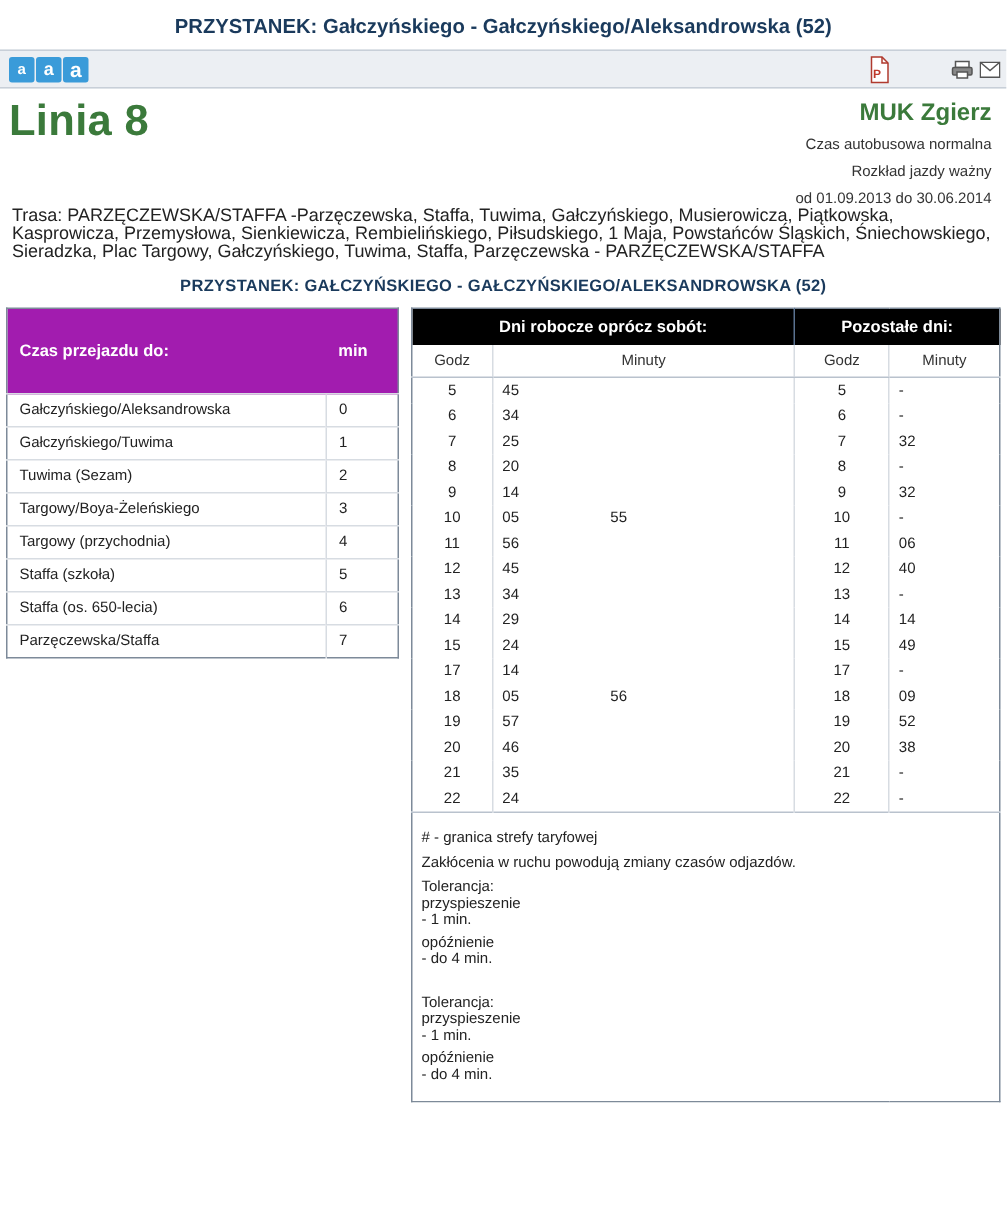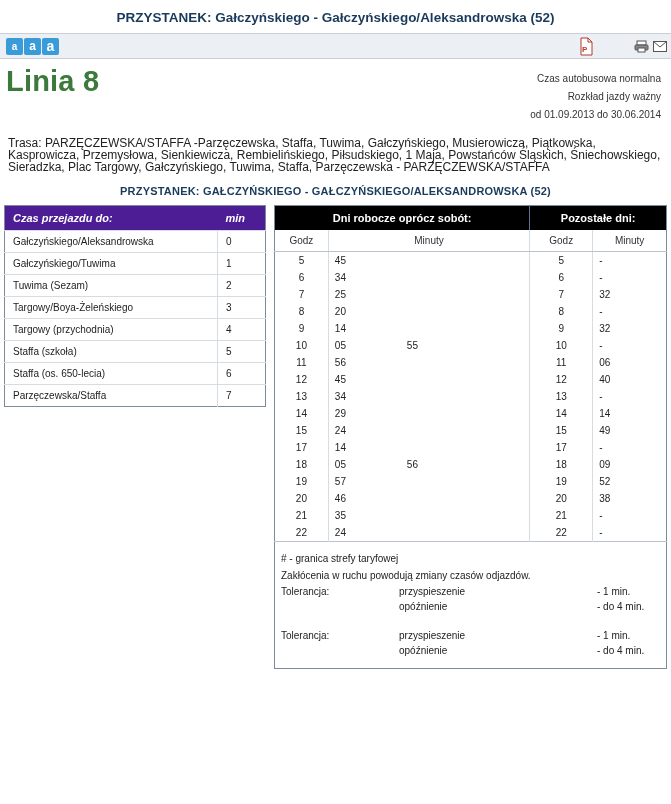--- a/index.html
+++ b/index.html
@@ -127,27 +127,26 @@
   }
 
   
   .travel {
     width: 262px;
     border: 1px solid #7d8a99;
     border-collapse: collapse;
     font-size: 10px;
   }
   .travel th {
-    background: #4c1d95;
+    background: #a21caf;
     color: #ffffff;
     font-size: 11px;
     font-weight: bold;
     text-align: left;
-    padding: 6px 8px;
-    font-style: italic;
+    padding: 22px 8px;
   }
   .travel th.min-col {
     text-align: left;
     width: 48px;
     border-left: 1px solid #4a6party;
   }
   .travel td {
     padding: 5px 8px;
     border-top: 1px solid #d7dce2;
     color: #222;
@@ -202,20 +201,21 @@
   .notes-cell {
     border-top: 1px solid #b9c2cd;
     padding: 8px 6px 10px 6px;
     font-size: 10px;
     color: #222;
   }
   .notes-cell .nrow { padding: 3px 0; }
   .notes-cell .tol {
     display: flex;
     padding: 2px 0;
+    flex-direction: column;
   }
   .notes-cell .tol .lbl { width: 118px; }
   .notes-cell .tol .mid { width: 198px; }
   .notes-cell .tol .val { }
   .spacer-row { height: 14px; }
 </style>
 </head>
 <body>
 
 <div class="page">
@@ -246,20 +246,21 @@
       <svg width="14" height="11" viewBox="0 0 14 11">
         <rect x="0.5" y="0.5" width="13" height="10" fill="#ffffff" stroke="#555" stroke-width="1"></rect>
         <path d="M0.5 0.5 L7 6 L13.5 0.5" fill="none" stroke="#555" stroke-width="1"></path>
       </svg>
     </div>
   </div>
 
   <div class="line-block">
     <div class="line-name">Linia 8</div>
     <div class="right-info">
+      <div class="operator">MUK Zgierz</div>
       <div class="sub-line">Czas autobusowa normalna</div>
       <div class="sub-line2">Rozkład jazdy ważny</div>
       <div class="sub-line2">od 01.09.2013 do 30.06.2014</div>
     </div>
   </div>
 
   <div class="route">Trasa: PARZĘCZEWSKA/STAFFA -Parzęczewska, Staffa, Tuwima, Gałczyńskiego, Musierowicza, Piątkowska, Kasprowicza, Przemysłowa, Sienkiewicza, Rembielińskiego, Piłsudskiego, 1 Maja, Powstańców Śląskich, Śniechowskiego, Sieradzka, Plac Targowy, Gałczyńskiego, Tuwima, Staffa, Parzęczewska - PARZĘCZEWSKA/STAFFA</div>
 
   <div class="stop-title">PRZYSTANEK: GAŁCZYŃSKIEGO - GAŁCZYŃSKIEGO/ALEKSANDROWSKA (52)</div>
 

